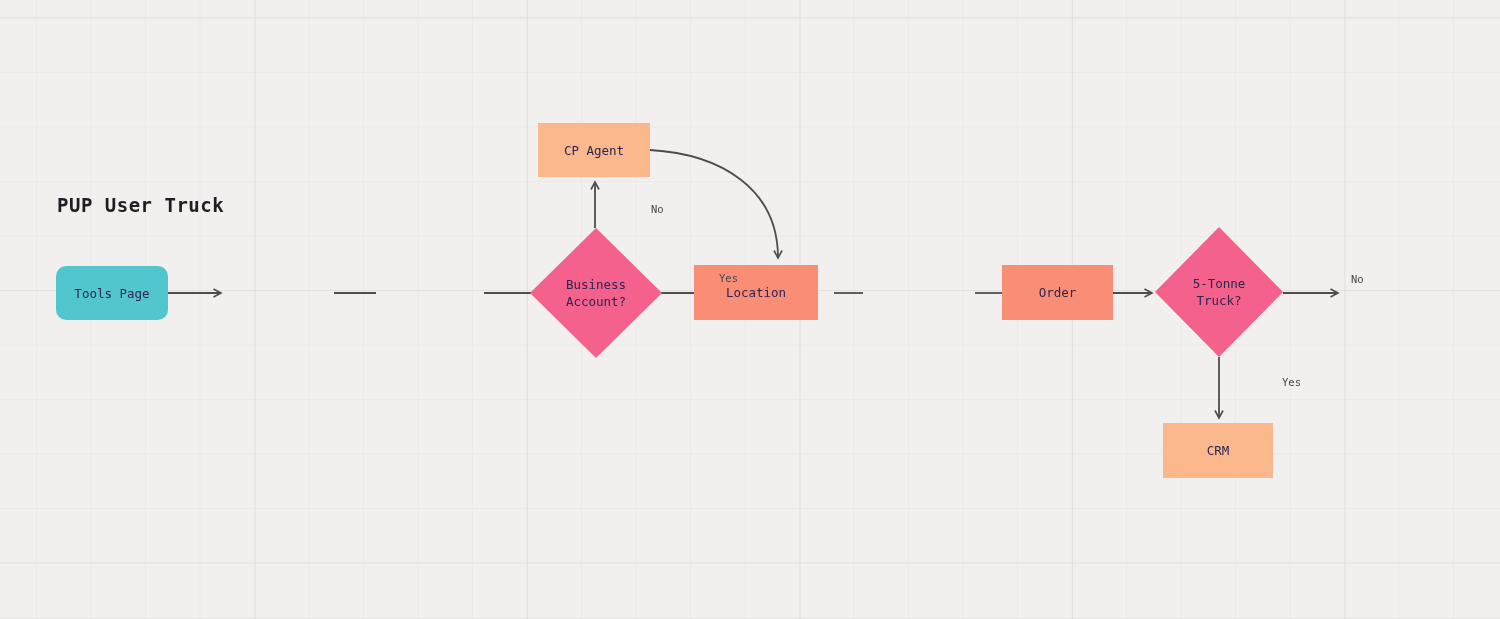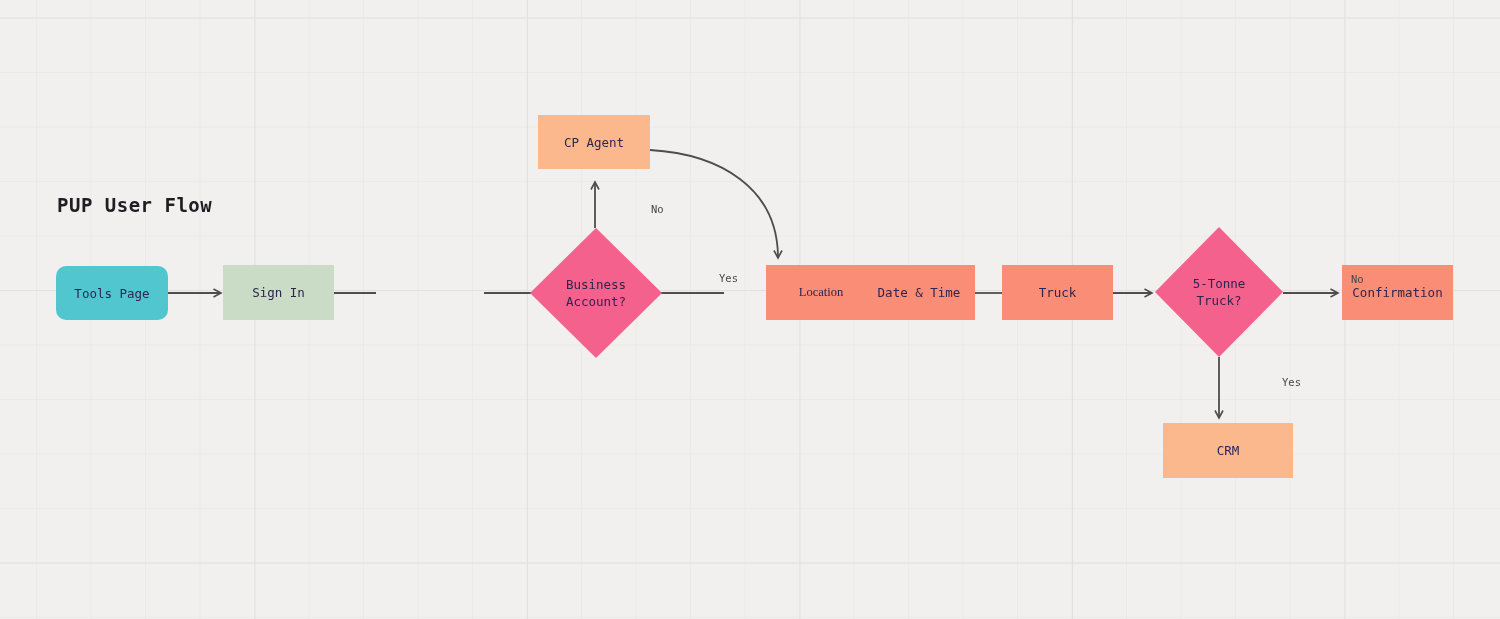--- a/index.html
+++ b/index.html
@@ -41,21 +41,21 @@
     font-size:10.5px;color:#474747;
     white-space:nowrap;
     margin-left:48px;
   }
 </style>
 </head>
 <body>
 
 <div class="canvas">
 
-  <div class="page-title">PUP User Flow</div>
+  <div class="page-title">PUP User Truck</div>
 
   <svg class="connectors" width="1500" height="619" viewBox="0 0 1500 619">
     <defs>
       <marker id="chev" markerUnits="userSpaceOnUse" markerWidth="12" markerHeight="12" refX="9.5" refY="5.5" orient="auto">
         <path d="M2,1.5 L9.5,5.5 L2,9.5" style="stroke:#4d4d4d;stroke-width:1.6;fill:none;"></path>
       </marker>
     </defs>
     <path d="M168,293 L221,293" marker-end="url(#chev)"></path>
     <path d="M334,293 L376,293"></path>
     <path d="M484,293 L531,293"></path>
@@ -66,57 +66,48 @@
     <path d="M975,293 L1002,293"></path>
     <path d="M1113,293 L1152,293" marker-end="url(#chev)"></path>
     <path d="M1283,293 L1338,293" marker-end="url(#chev)"></path>
     <path d="M1219,357 L1219,418" marker-end="url(#chev)"></path>
   </svg>
 
   <div class="node rect rounded" style="left: 56px; top: 266px; width: 112px; height: 54px; background-color: rgb(82, 198, 207);">
     <span>Tools Page</span>
   </div>
 
-  <div class="node rect" style="left: 223px; top: 265px; background-color: rgb(202, 220, 198);">
-    <span>Sign In</span>
-  </div>
 
 
   <div class="node diamond" style="left: 530px; top: 228px; width: 132px; height: 130px; background-color: rgb(244, 97, 141);">
     <span>Business
 Account?</span>
   </div>
 
-  <div class="node rect" style="left: 538px; top: 115px; width: 112px; height: 54px; background-color: rgb(250, 184, 140);">
+  <div class="node rect" style="left: 538px; top: 123px; width: 112px; height: 54px; background-color: rgb(250, 184, 140);">
     <span>CP Agent</span>
   </div>
 
-  <div class="node rect" style="left: 766px; top: 265px; width: 110px; background-color: rgb(250, 141, 117); font-family: Liberation Serif, serif;">
+  <div class="node rect" style="left: 694px; top: 265px; width: 124px; background-color: rgb(250, 141, 117);">
     <span>Location</span>
   </div>
 
-  <div class="node rect" style="left: 863px; top: 265px; width: 112px; background-color: rgb(250, 141, 117);">
-    <span>Date &amp; Time</span>
-  </div>
 
   <div class="node rect" style="left: 1002px; top: 265px; background-color: rgb(250, 141, 117);">
-    <span>Truck</span>
+    <span>Order</span>
   </div>
 
   <div class="node diamond" style="left: 1155px; top: 227px; width: 128px; height: 130px; background-color: rgb(244, 97, 141);">
     <span>5-Tonne
 Truck?</span>
   </div>
 
-  <div class="node rect" style="left: 1163px; top: 423px; width: 130px; background-color: rgb(250, 184, 140);">
+  <div class="node rect" style="left: 1163px; top: 423px; width: 110px; background-color: rgb(250, 184, 140);">
     <span>CRM</span>
   </div>
 
-  <div class="node rect" style="left: 1342px; top: 265px; background-color: rgb(250, 141, 117);">
-    <span>Confirmation</span>
-  </div>
 
   <span class="edge-label" style="left:603px;top:203px;">No</span>
   <span class="edge-label" style="left:671px;top:272px;">Yes</span>
   <span class="edge-label" style="left:1303px;top:273px;">No</span>
   <span class="edge-label" style="left:1234px;top:376px;">Yes</span>
 
 </div>
 
 </body></html>

